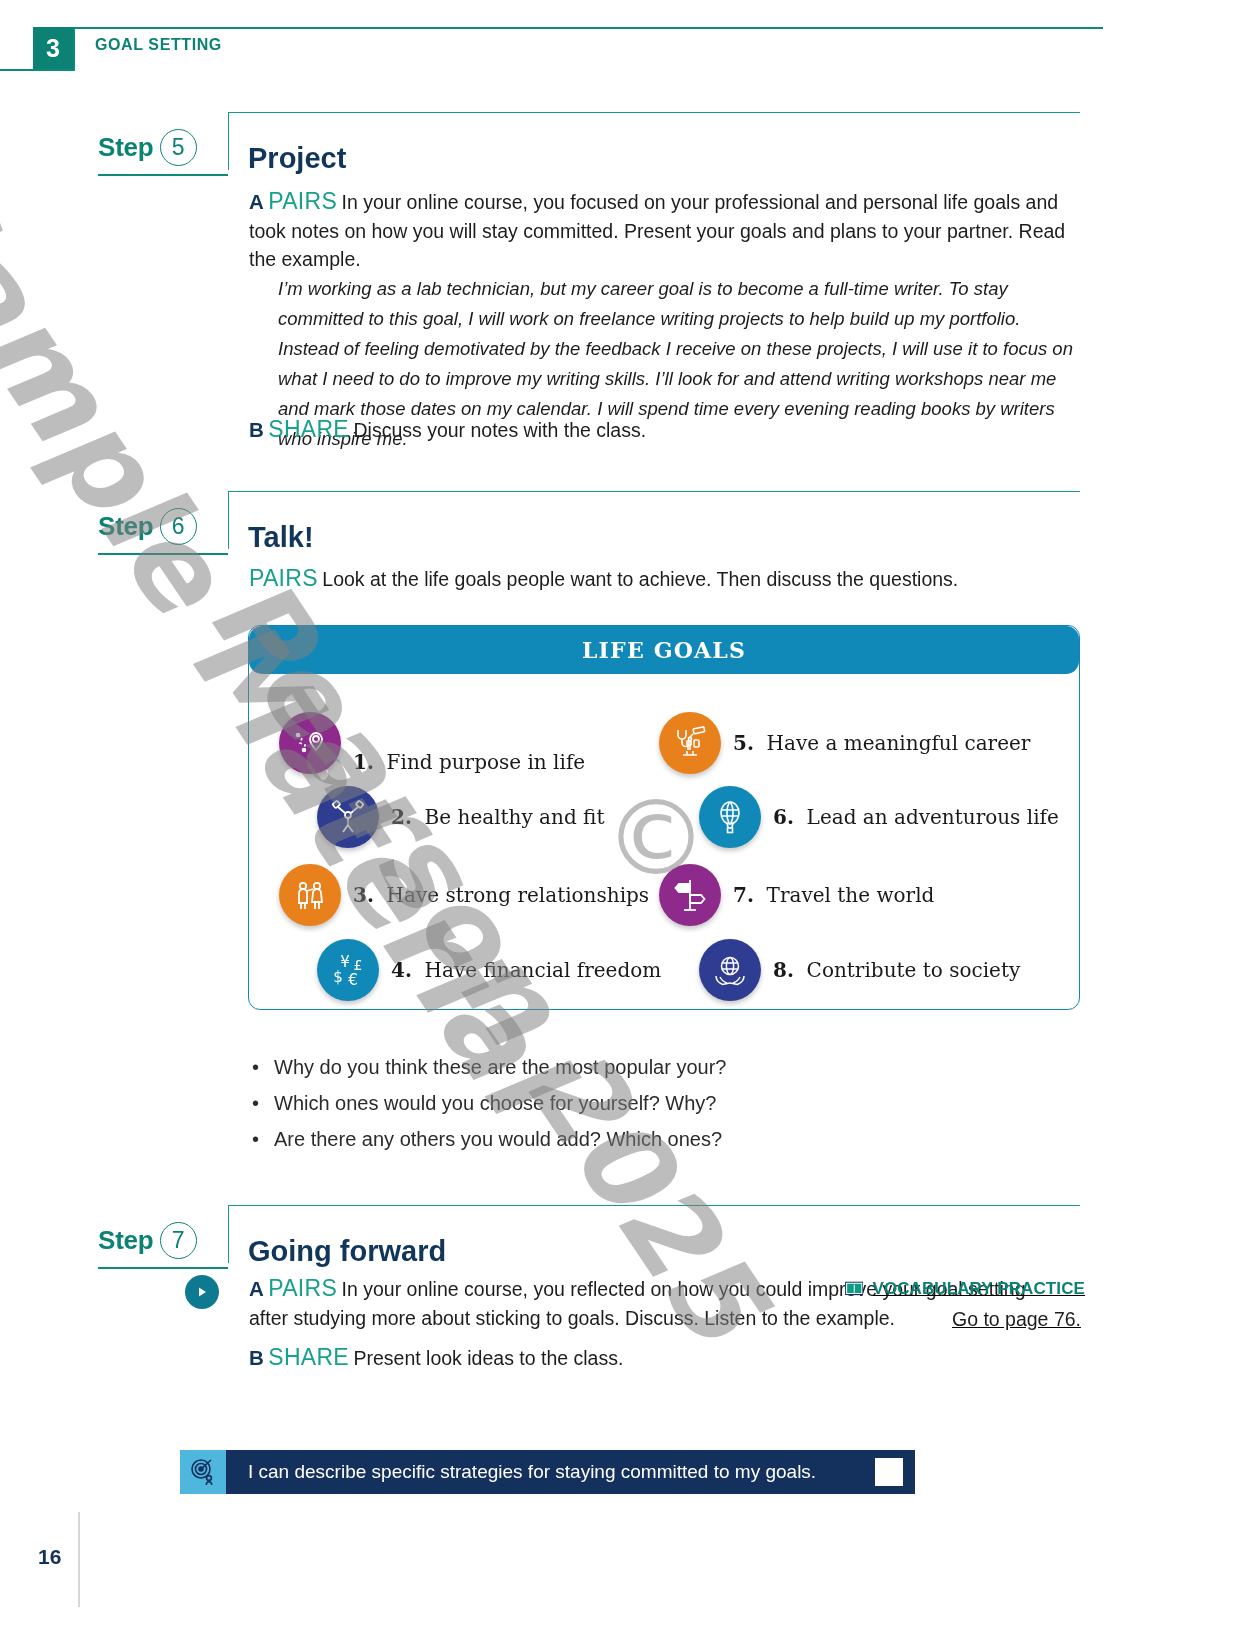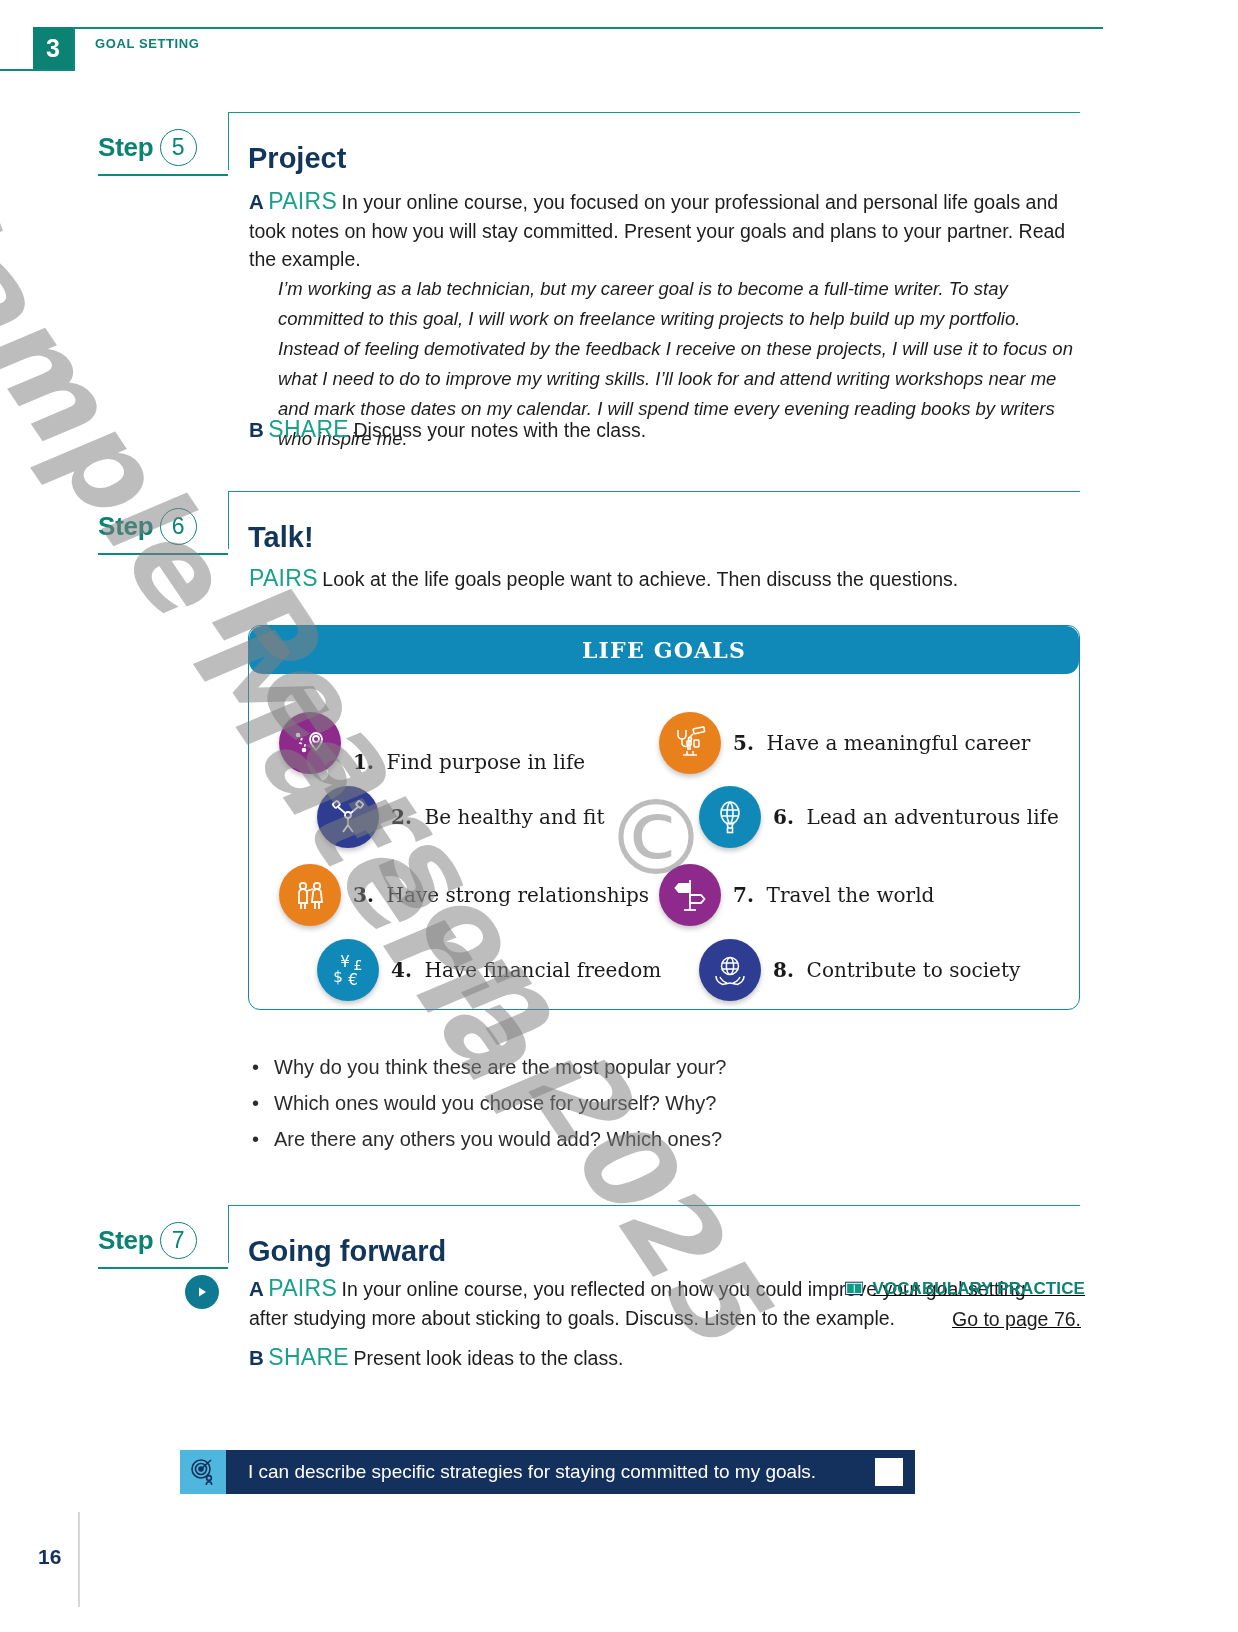--- a/index.html
+++ b/index.html
@@ -51,21 +51,21 @@
   .runhead-bottomrule {
     position: absolute;
     left: 33px; top: 69px;
     width: 42px; height: 2px;
     background: #0e8a78;
   }
   .runhead-title {
     position: absolute;
     left: 95px; top: 36px;
     color: #0b8274;
-    font-size: 13px;
+    font-size: 16px;
     font-weight: bold;
     letter-spacing: 0.6px;
   }
 
   
   .step-block { position: absolute; }
   .step-frame {
     position: absolute;
     left: 228px; top: 0;
     width: 852px; height: 58px;

